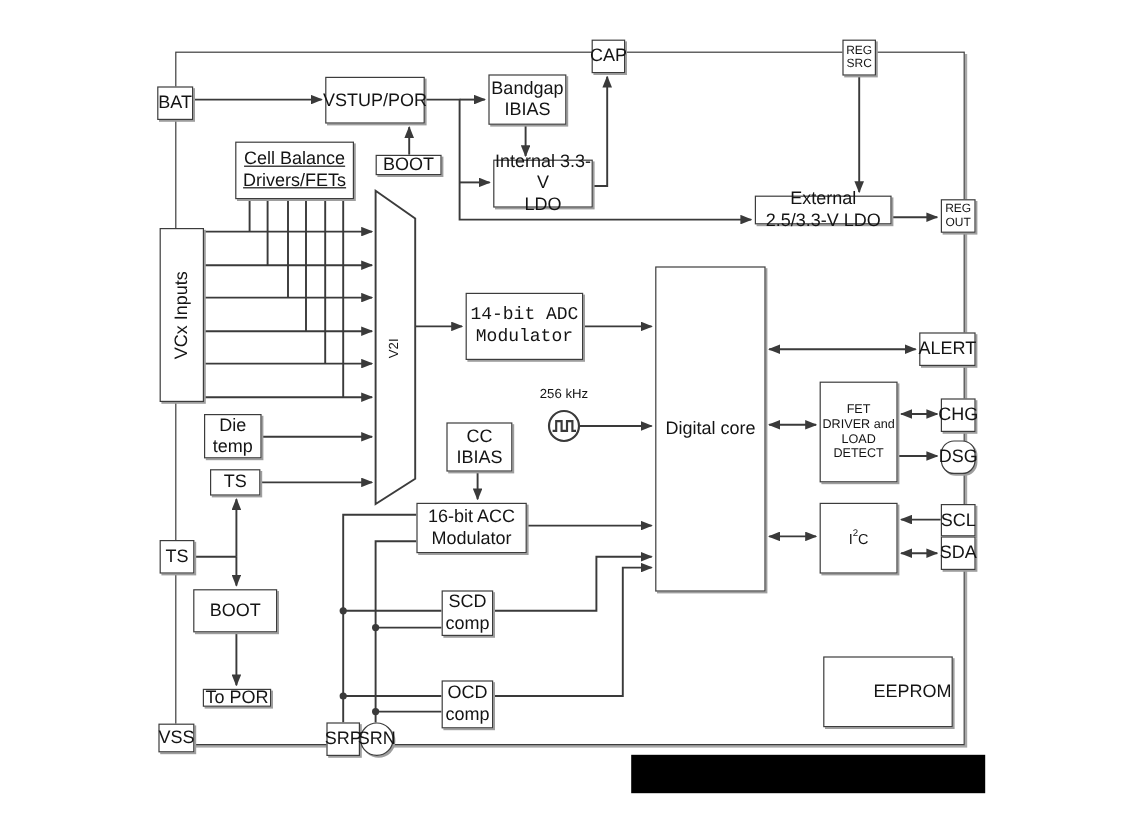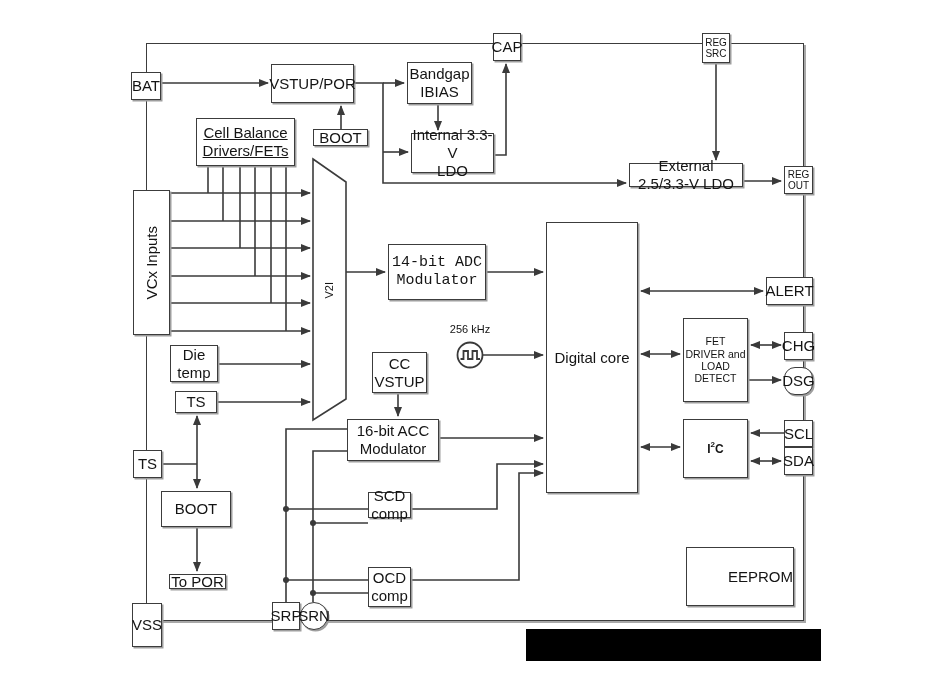--- a/index.html
+++ b/index.html
@@ -25,21 +25,21 @@
     position:absolute;z-index:2;font-size:11px;text-align:center;
     display:flex;align-items:center;justify-content:center;
   }
   #v2i-label{left:311px;top:262px;width:36px;height:56px;}
   #osc-label{left:443px;top:322px;width:54px;height:14px;}
   #redaction-bar{
     position:absolute;left:526px;top:629px;width:295px;height:32px;
     background:#000000;z-index:2;
   }
   sup.i2c-sup{font-size:8px;position:relative;top:-1px;}
-  #block-i2c{font-size:12px;font-weight:bold;}
+  #block-i2c{font-size:12px;}
   #block-fet-driver{font-size:10.5px;}
 </style>
 </head>
 <body>
 
 <div id="stage">
 
   <div id="outer-border"></div>
 
   <svg id="wire-layer" width="936" height="698">
@@ -147,21 +147,21 @@
     </div>
   <div class="box" style="left:784px;top:420px;width:29px;height:27px;">
       <span class="lbl">SCL</span>
     </div>
   <div class="box" style="left:784px;top:447px;width:29px;height:28px;">
       <span class="lbl">SDA</span>
     </div>
   <div class="box" style="left:133px;top:450px;width:29px;height:28px;">
       <span class="lbl">TS</span>
     </div>
-  <div class="box" style="left:132px;top:603px;width:30px;height:44px;">
+  <div class="box" style="left:132px;top:603px;width:30px;height:24px;">
       <span class="lbl">VSS</span>
     </div>
   <div class="box" style="left:272px;top:602px;width:28px;height:28px;">
       <span class="lbl">SRP</span>
     </div>
   <div class="box" style="left:300px;top:602px;width:28px;height:28px;border-radius:14px;">
       <span class="lbl">SRN</span>
     </div>
 
   <div class="box" style="left:271px;top:64px;width:83px;height:39px;">
@@ -199,27 +199,27 @@
       <span class="lbl">BOOT</span>
     </div>
   <div class="box" style="left:169px;top:574px;width:57px;height:15px;">
       <span class="lbl">To POR</span>
     </div>
   <div class="box" style="left:388px;top:244px;width:98px;height:56px;font-family:Liberation Mono, monospace;">
       <span class="lbl">14-bit ADC
 Modulator</span>
     </div>
   <div class="box" style="left:372px;top:352px;width:55px;height:41px;">
-      <span class="lbl">CC VSTUP</span>
+      <span class="lbl">CC IBIAS</span>
     </div>
   <div class="box" style="left:347px;top:419px;width:92px;height:42px;">
       <span class="lbl">16-bit ACC
 Modulator</span>
     </div>
-  <div class="box" style="left:368px;top:492px;width:43px;height:26px;">
+  <div class="box" style="left:368px;top:492px;width:43px;height:38px;">
       <span class="lbl">SCD
 comp</span>
     </div>
   <div class="box" style="left:368px;top:567px;width:43px;height:40px;">
       <span class="lbl">OCD
 comp</span>
     </div>
   <div class="box" style="left:546px;top:222px;width:92px;height:271px;justify-content:center;">
       <span class="lbl">Digital core</span>
     </div>

